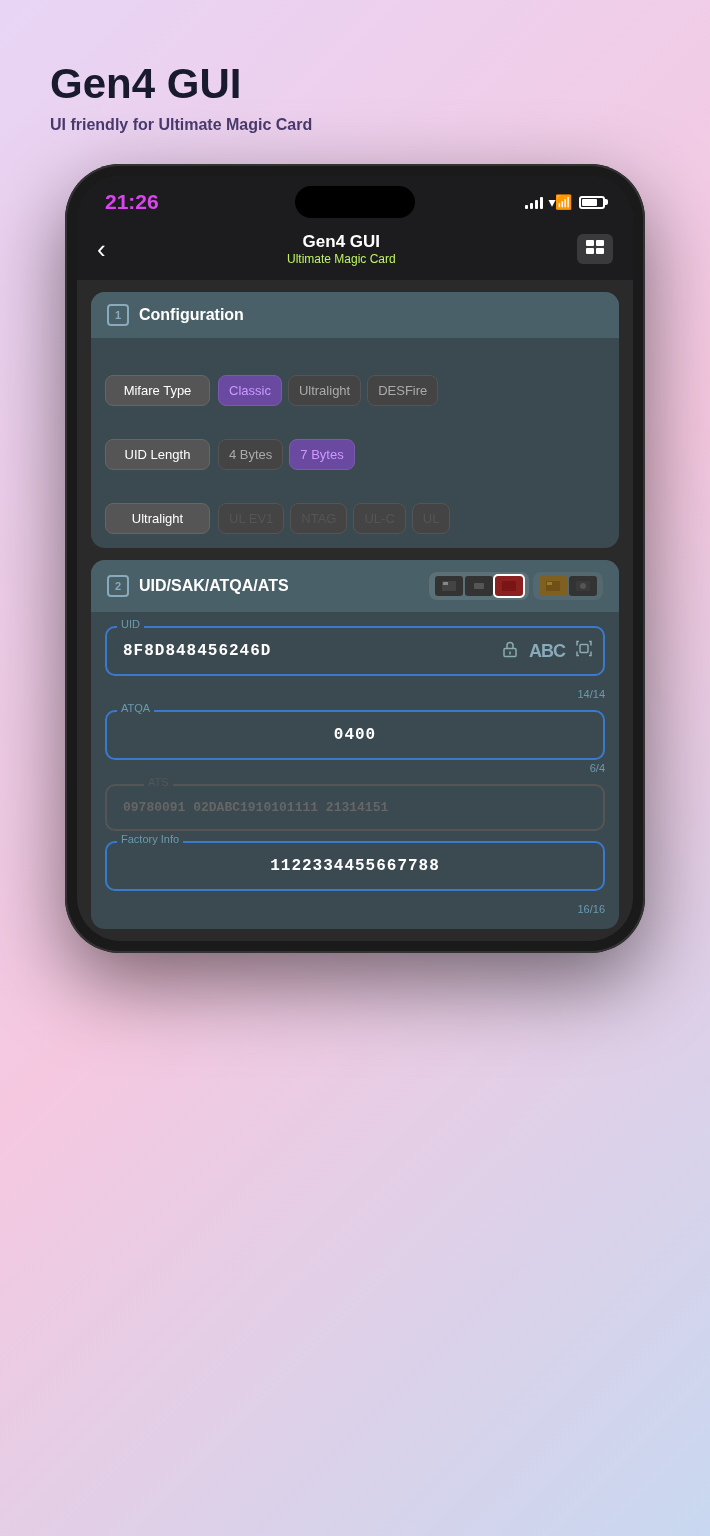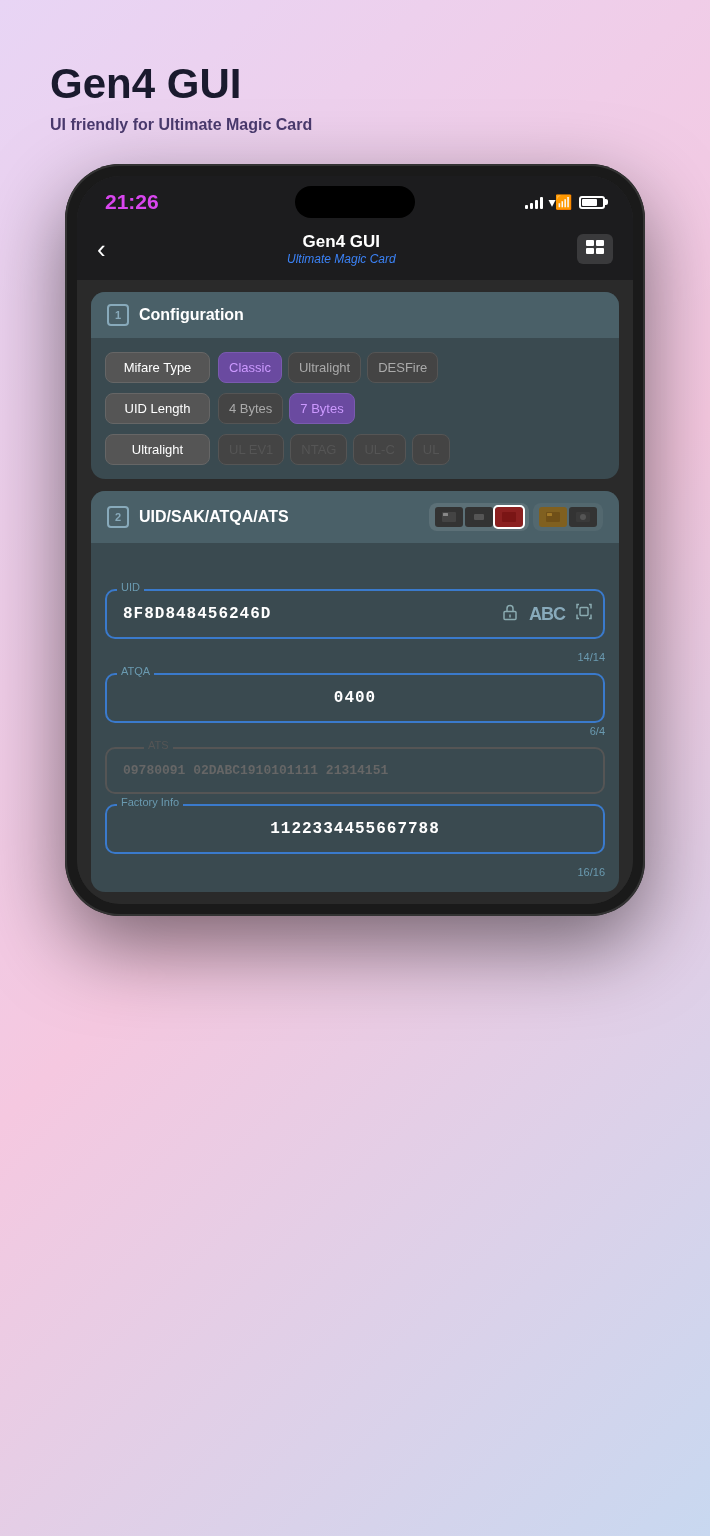--- a/index.html
+++ b/index.html
@@ -151,22 +151,21 @@
     }
 
     .nav-title {
       font-size: 17px;
       font-weight: 600;
       color: white;
     }
 
     .nav-subtitle {
       font-size: 12px;
-      color: #3b82f6;
-      font-style: italic;
+      color: #bef264;
     }
 
     .nav-action {
       width: 36px;
       height: 30px;
       background: #3a3a3c;
       border-radius: 6px;
       display: flex;
       align-items: center;
       justify-content: center;
@@ -225,20 +224,21 @@
       display: flex;
       flex-direction: column;
       gap: 10px;
     }
 
     
     .config-row {
       display: flex;
       align-items: center;
       gap: 8px;
+      margin-top: 23px;
     }
 
     .config-label {
       background: #555;
       border: 1px solid #666;
       border-radius: 8px;
       padding: 7px 12px;
       color: white;
       font-size: 13px;
       min-width: 105px;
@@ -389,21 +389,20 @@
       right: 12px;
       top: 50%;
       transform: translateY(-50%);
       display: flex;
       gap: 10px;
       align-items: center;
     }
 
     .uid-field-container {
       position: relative;
-      margin-top: 32px;
     }
 
     .uid-text {
       font-family: 'Courier New', monospace;
       font-size: 16px;
       font-weight: 600;
       letter-spacing: 1px;
     }
 
     .uid-input-inner {

